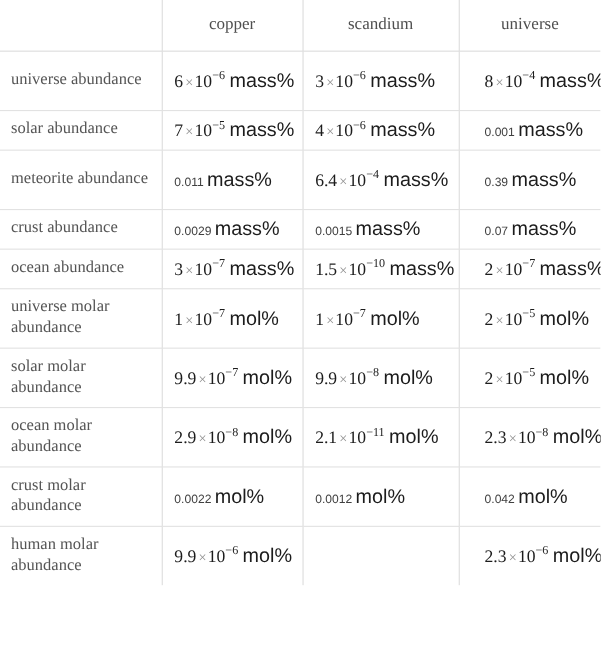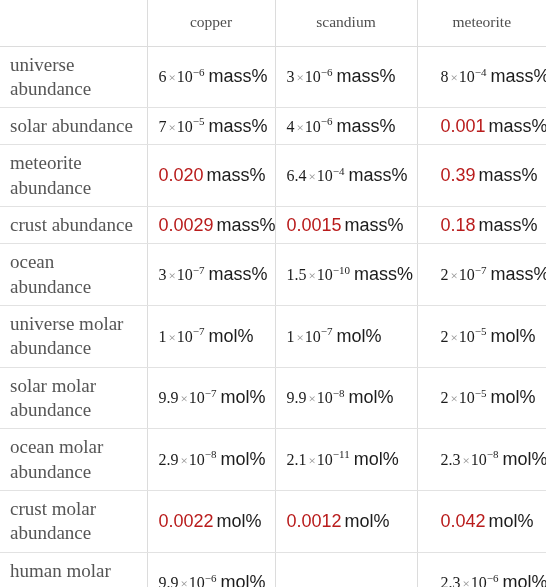--- a/index.html
+++ b/index.html
@@ -45,21 +45,21 @@
   thead th.corner-cell {
     border-right: 1px solid #dcdcdc;
     border-bottom: 1px solid #dcdcdc;
   }
   thead th:last-child { border-right: none; }
 
   
   tbody th.row-label {
     font-family: "Liberation Serif", serif;
     font-weight: normal;
-    font-size: 19px;
+    font-size: 15px;
     color: #555555;
     text-align: left;
     padding: 6px 8px 6px 10px;
     border-right: 1px solid #dcdcdc;
     border-bottom: 1px solid #e2e2e2;
     vertical-align: middle;
     line-height: 1.28;
     box-sizing: border-box;
   }
   tbody td.value-cell {
@@ -107,67 +107,67 @@
     top: -1px;
   }
   .unit {
     font-family: "Liberation Sans", sans-serif;
     font-size: 18px;
     color: #1c1c1c;
     margin-left: 4px;
   }
   .plain-num {
     font-family: "Liberation Sans", sans-serif;
-    font-size: 18px;
-    color: #b91c1c;
+    font-size: 11px;
+    color: #404040;
   }
   .plain-num + .unit { margin-left: 3px; }
 </style>
 </head>
 <body>
 
 <table class="abundance-table">
   <colgroup>
     <col class="col-label">
     <col class="col-copper">
     <col class="col-scandium">
     <col class="col-manganese">
   </colgroup>
   <thead>
     <tr>
       <th class="corner-cell"></th>
       <th>copper</th>
       <th>scandium</th>
-      <th>meteorite</th>
+      <th>universe</th>
     </tr>
   </thead>
   <tbody id="table-body">
       <tr class="row-double">
         <th class="row-label">universe abundance</th>
         <td class="value-cell"><span class="mantissa">6</span><span class="times">×</span><span class="base">10</span><span class="exp">−6</span><span class="unit">mass%</span></td>
         <td class="value-cell"><span class="mantissa">3</span><span class="times">×</span><span class="base">10</span><span class="exp">−6</span><span class="unit">mass%</span></td>
         <td class="value-cell"><span class="mantissa">8</span><span class="times">×</span><span class="base">10</span><span class="exp">−4</span><span class="unit">mass%</span></td>
       </tr>
       <tr class="row-single">
         <th class="row-label">solar abundance</th>
         <td class="value-cell"><span class="mantissa">7</span><span class="times">×</span><span class="base">10</span><span class="exp">−5</span><span class="unit">mass%</span></td>
         <td class="value-cell"><span class="mantissa">4</span><span class="times">×</span><span class="base">10</span><span class="exp">−6</span><span class="unit">mass%</span></td>
         <td class="value-cell"><span class="plain-num">0.001</span><span class="unit">mass%</span></td>
       </tr>
       <tr class="row-double">
         <th class="row-label">meteorite abundance</th>
-        <td class="value-cell"><span class="plain-num">0.020</span><span class="unit">mass%</span></td>
+        <td class="value-cell"><span class="plain-num">0.011</span><span class="unit">mass%</span></td>
         <td class="value-cell"><span class="mantissa">6.4</span><span class="times">×</span><span class="base">10</span><span class="exp">−4</span><span class="unit">mass%</span></td>
         <td class="value-cell"><span class="plain-num">0.39</span><span class="unit">mass%</span></td>
       </tr>
       <tr class="row-single">
         <th class="row-label">crust abundance</th>
         <td class="value-cell"><span class="plain-num">0.0029</span><span class="unit">mass%</span></td>
         <td class="value-cell"><span class="plain-num">0.0015</span><span class="unit">mass%</span></td>
-        <td class="value-cell"><span class="plain-num">0.18</span><span class="unit">mass%</span></td>
+        <td class="value-cell"><span class="plain-num">0.07</span><span class="unit">mass%</span></td>
       </tr>
       <tr class="row-single">
         <th class="row-label">ocean abundance</th>
         <td class="value-cell"><span class="mantissa">3</span><span class="times">×</span><span class="base">10</span><span class="exp">−7</span><span class="unit">mass%</span></td>
         <td class="value-cell"><span class="mantissa">1.5</span><span class="times">×</span><span class="base">10</span><span class="exp">−10</span><span class="unit">mass%</span></td>
         <td class="value-cell"><span class="mantissa">2</span><span class="times">×</span><span class="base">10</span><span class="exp">−7</span><span class="unit">mass%</span></td>
       </tr>
       <tr class="row-double">
         <th class="row-label">universe molar abundance</th>
         <td class="value-cell"><span class="mantissa">1</span><span class="times">×</span><span class="base">10</span><span class="exp">−7</span><span class="unit">mol%</span></td>

